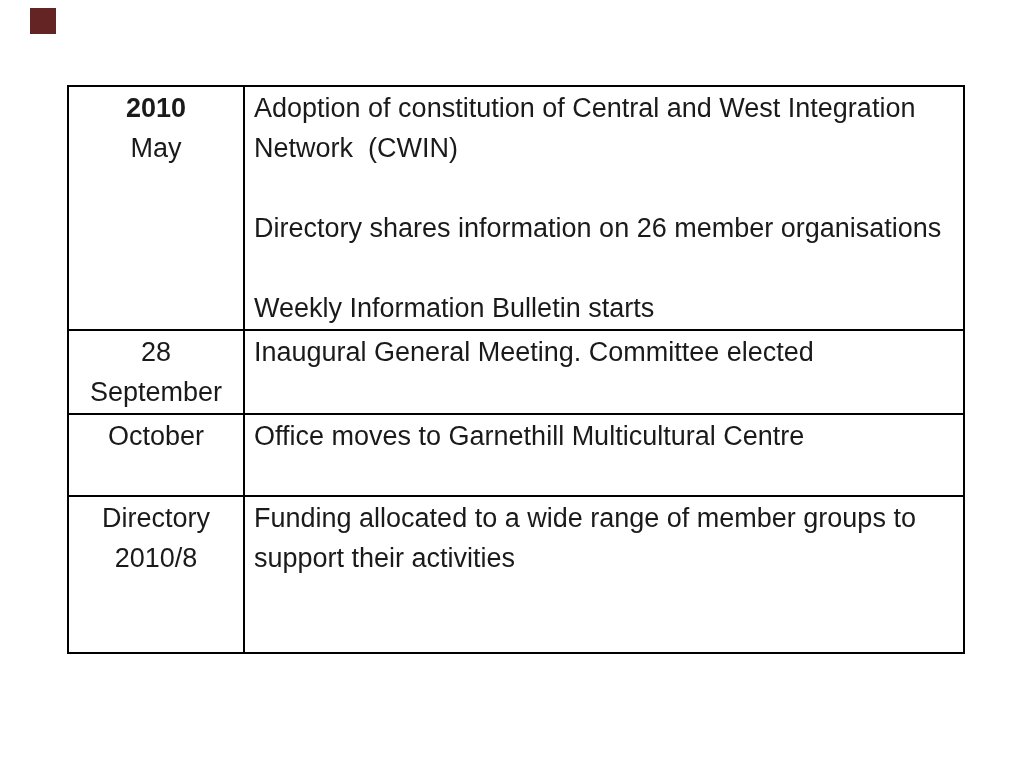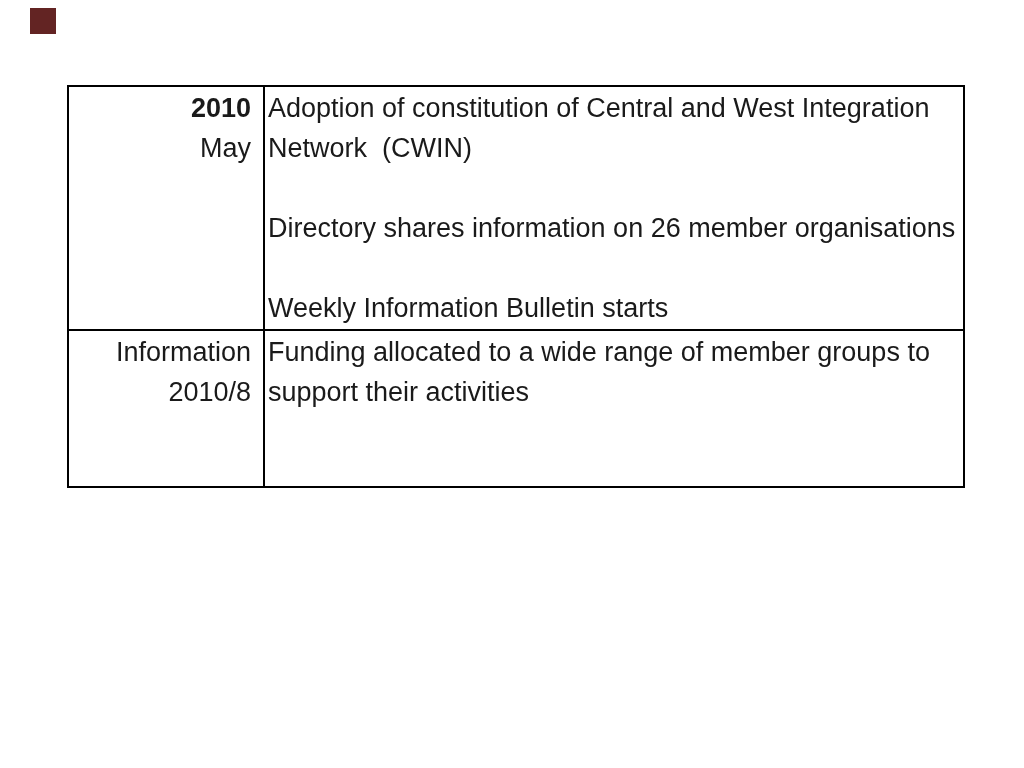--- a/index.html
+++ b/index.html
@@ -32,25 +32,25 @@
   table.timeline td {
     border: 2px solid #000000;
     vertical-align: top;
     font-size: 27px;
     line-height: 40px;
     color: #1a1a1a;
     overflow: hidden;
   }
   td.date-cell {
     width: 170px;
-    text-align: right;
-    padding: 1px 12px;
+    text-align: center;
+    padding: 1px 2px;
   }
   td.event-cell {
-    padding: 1px 3px;
+    padding: 1px 9px;
     white-space: pre-line;
   }
   .bold-line {
     font-weight: bold;
   }
   tr.r0 { height: 239px; }
   tr.r1 { height: 80px; }
   tr.r2 { height: 79px; }
   tr.r3 { height: 82px; }
   tr.r4 { height: 157px; }
@@ -66,21 +66,35 @@
       <td class="date-cell">
         <div class="bold-line">2010</div>
         <div>May</div>
       </td>
       <td class="event-cell">Adoption of constitution of Central and West Integration Network &nbsp;(CWIN)
 
 Directory shares information on 26 member organisations
 
 Weekly Information Bulletin starts</td>
     </tr>
+    <tr class="r2">
+      <td class="date-cell">
+        <div>28</div>
+        <div>September</div>
+      </td>
+      <td class="event-cell">Inaugural General Meeting. Committee elected</td>
+    </tr>
+    <tr class="r3">
+      <td class="date-cell">
+        <div>October</div>
+        <div></div>
+      </td>
+      <td class="event-cell">Office moves to Garnethill Multicultural Centre</td>
+    </tr>
     <tr class="r4">
       <td class="date-cell">
-        <div>Information</div>
+        <div>Directory</div>
         <div>2010/8</div>
       </td>
       <td class="event-cell">Funding allocated to a wide range of member groups to support their activities</td>
     </tr>
   </tbody>
 </table>
 
 </body></html>

